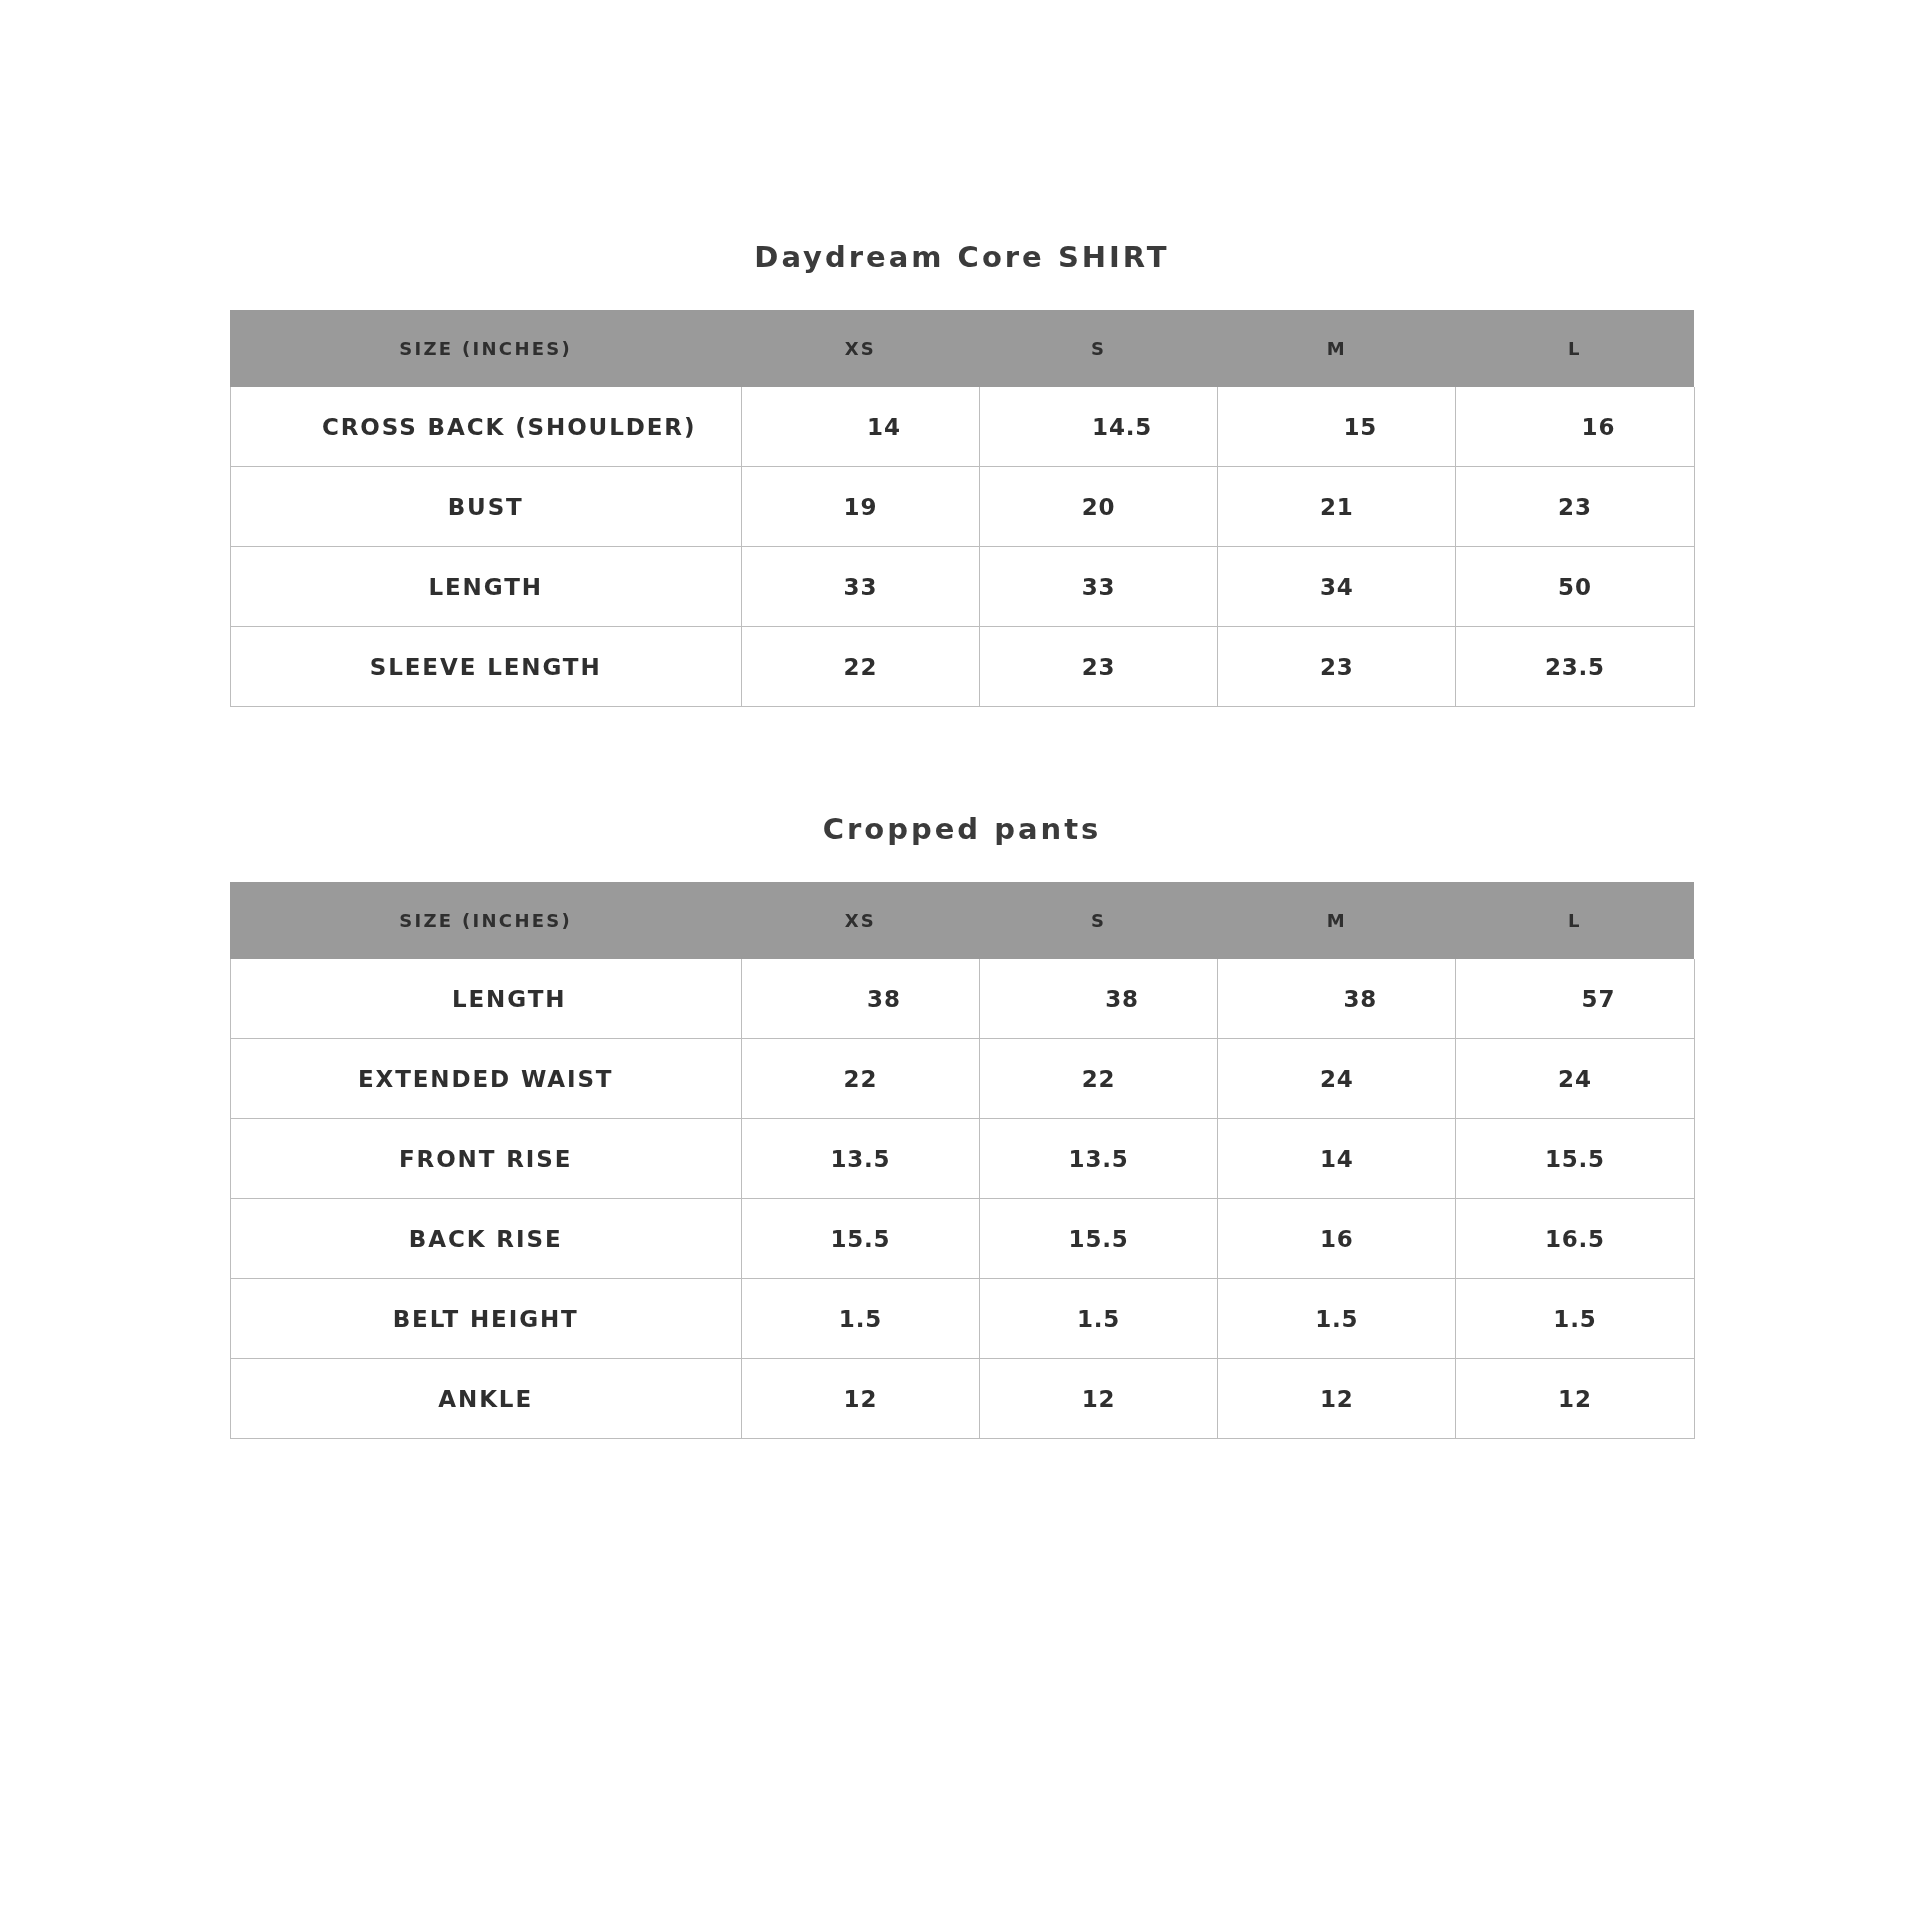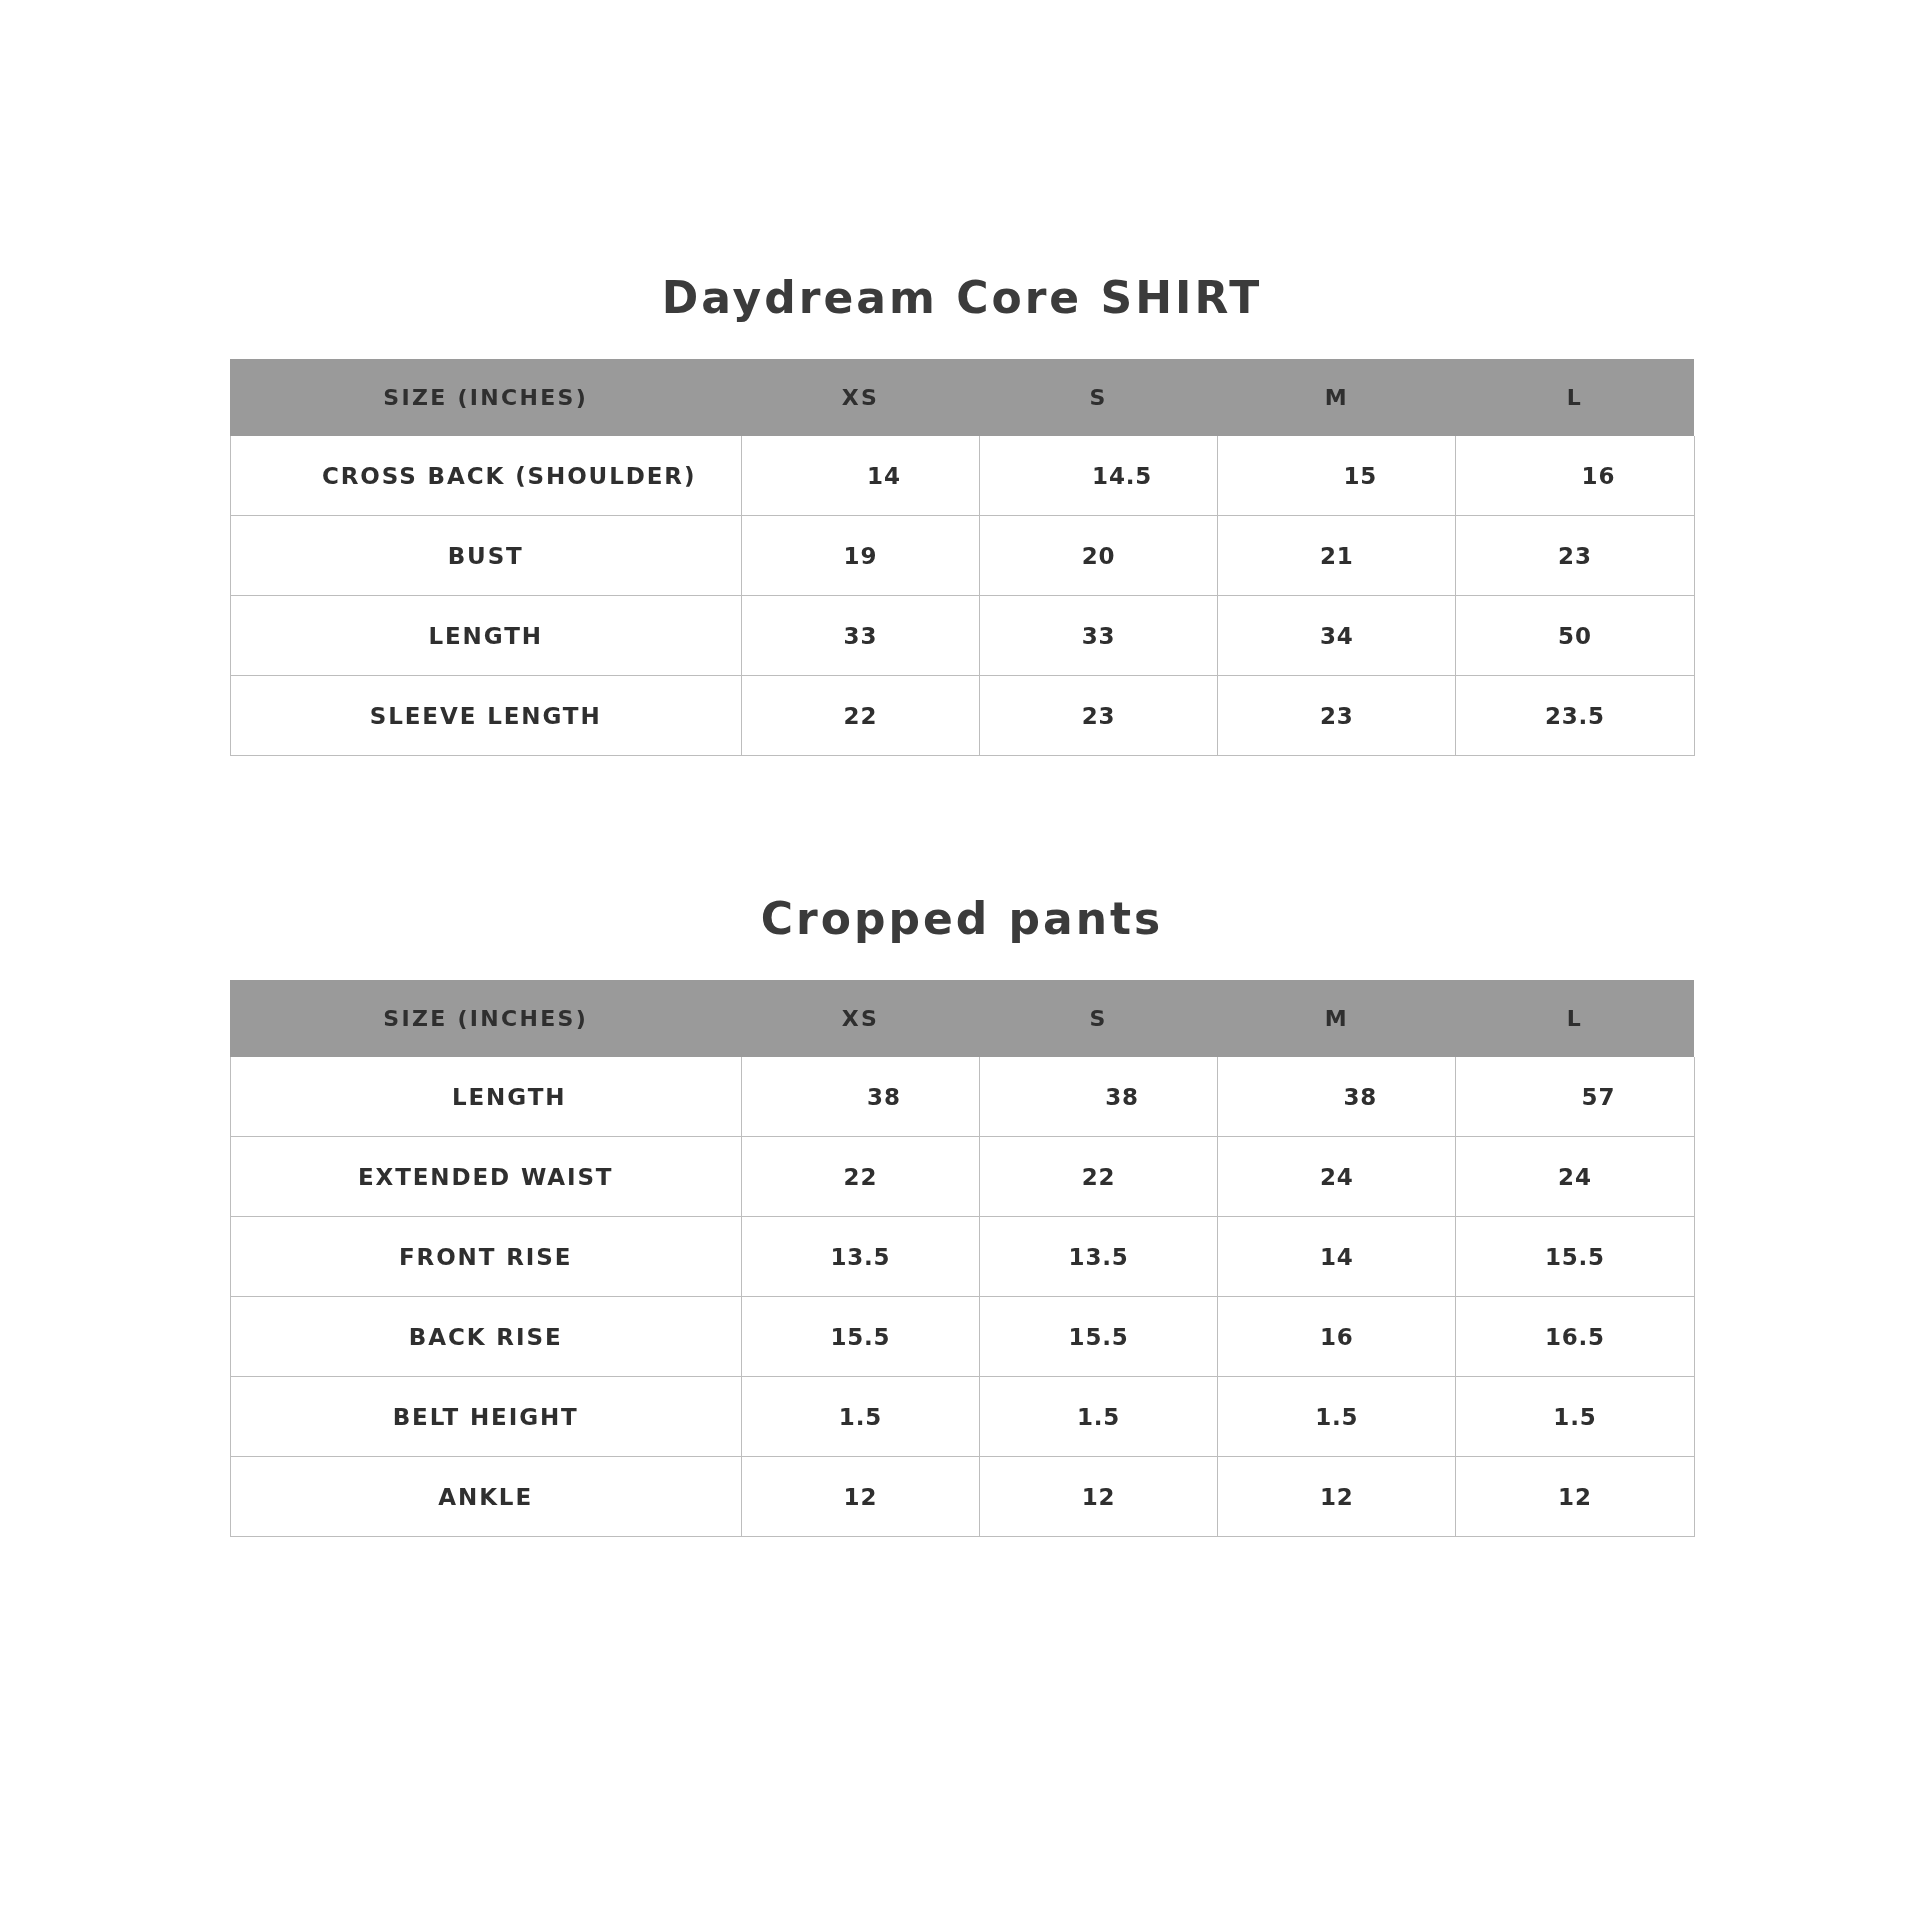--- a/index.html
+++ b/index.html
@@ -22,47 +22,46 @@
     position: relative;
   }
 
   .section {
     width: 1465px;
     margin: 0 auto;
   }
 
   .section-title {
     text-align: center;
-    font-size: 44px;
+    font-size: 29px;
     font-weight: 600;
     letter-spacing: 3px;
     color: #3b3b3b;
     font-family: "DejaVu Sans", sans-serif;
-    margin-top: 32px;
   }
 
   #shirt-section { padding-top: 240px; }
   #shirt-section .section-title { margin-bottom: 36px; }
 
   #pants-section { padding-top: 105px; }
   #pants-section .section-title { margin-bottom: 36px; }
 
   table.size-table {
     border-collapse: collapse;
     width: 1465px;
     table-layout: fixed;
   }
 
   table.size-table col.label-col { width: 511px; }
   table.size-table col.size-col  { width: 238px; }
 
   table.size-table thead th {
     background: #9a9a9a;
     color: #2f2f2f;
-    font-size: 22px;
+    font-size: 18px;
     font-weight: bold;
     letter-spacing: 2.3px;
     height: 75px;
     text-align: center;
     border: none;
     font-family: "DejaVu Sans", sans-serif;
   }
 
   table.size-table tbody td {
     height: 77px;

